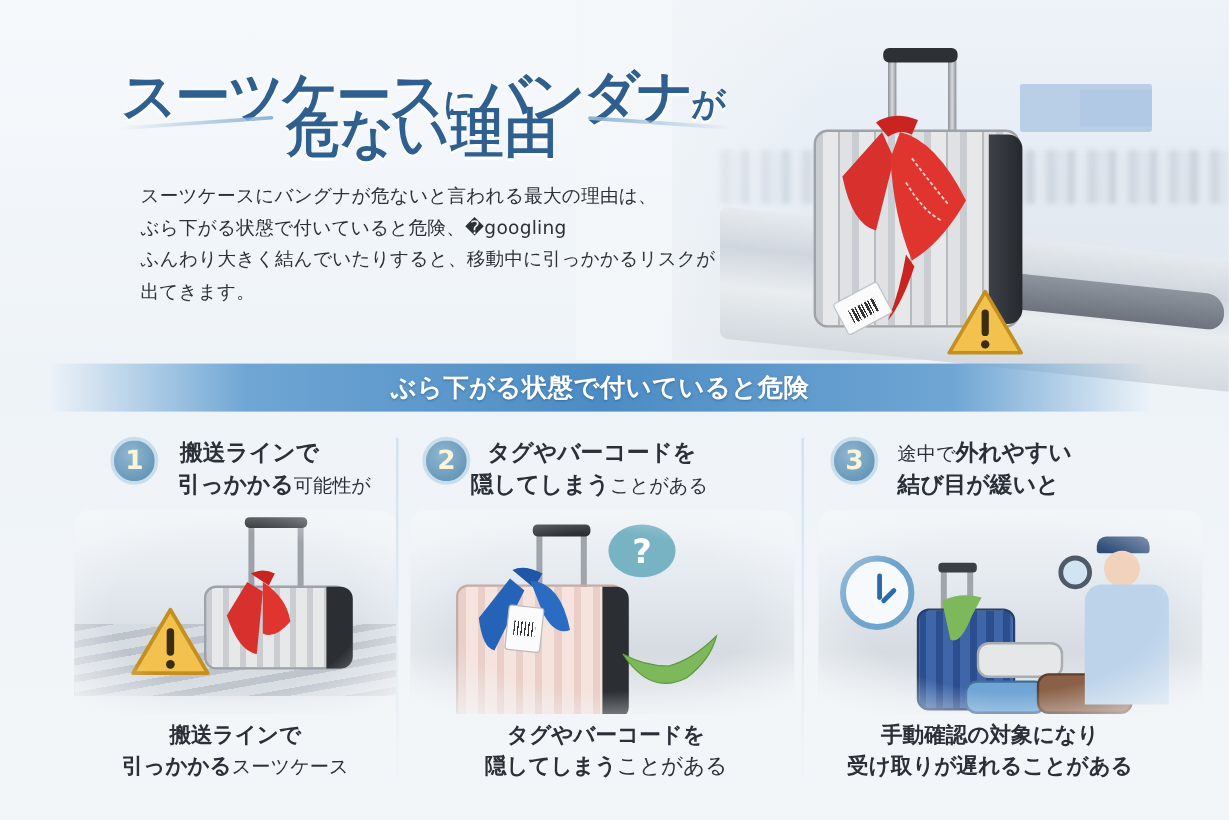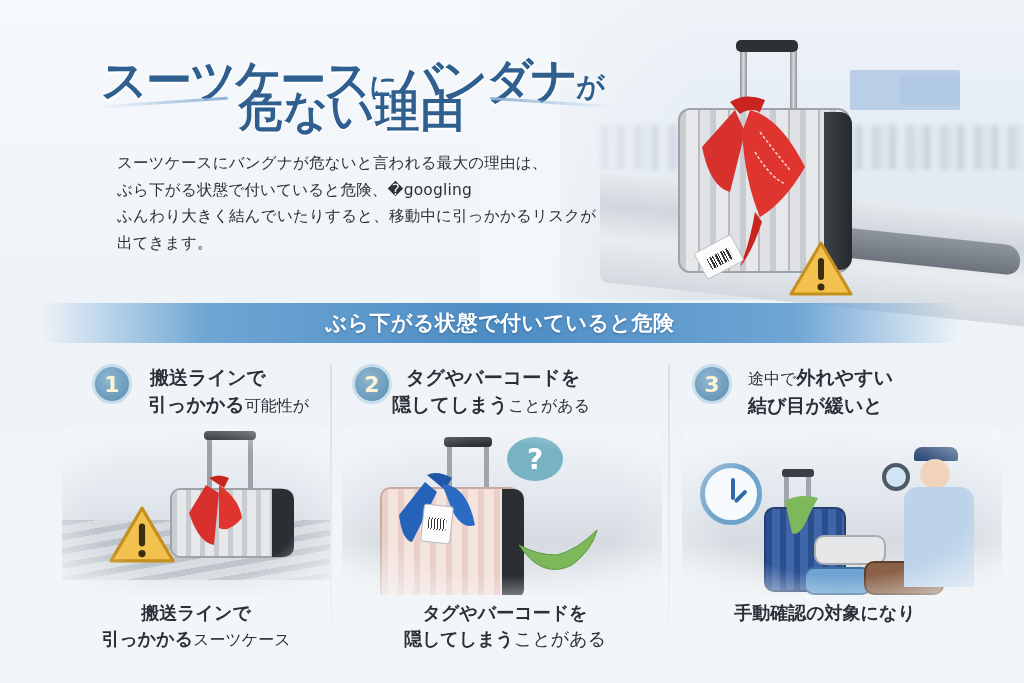--- a/index.html
+++ b/index.html
@@ -235,16 +235,17 @@
       <div class="case" style="left:122px;top:142px;width:68px;height:28px;background:#6fa4d4;border:2px solid #3e6f9c;"></div>
       <div class="case" style="left:182px;top:136px;width:80px;height:34px;background:#8a6046;border:2px solid #5e3f2b;"></div>
       <div style="position:absolute;left:232px;top:22px;width:44px;height:14px;background:#2f4d78;border-radius:8px 8px 2px 2px;"></div>
       <div style="position:absolute;left:238px;top:34px;width:30px;height:30px;background:#f1d2bb;border-radius:50%;"></div>
       <div style="position:absolute;left:222px;top:62px;width:70px;height:100px;background:#bcd3ea;border-radius:14px 14px 0 0;"></div>
       <div style="position:absolute;left:200px;top:38px;width:28px;height:28px;border:4px solid #4e5a66;border-radius:50%;background:rgba(200,225,245,0.7);"></div>
       <div class="scene-fade"></div>
     </div>
     <div class="panel-foot" style="left:680px;top:600px;width:290px;">
       <div class="b">手動確認の対象になり</div>
+      <div class="b">受け取りが遅れることがある</div>
     </div>
   </div>
 
 </div>
 
 </body></html>

